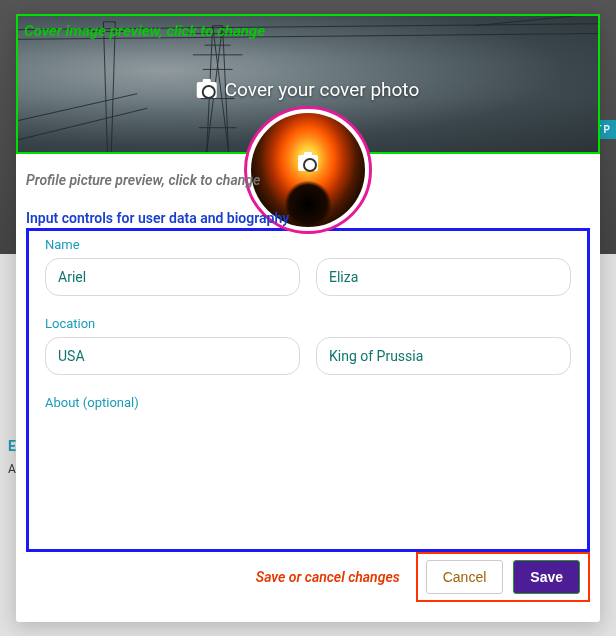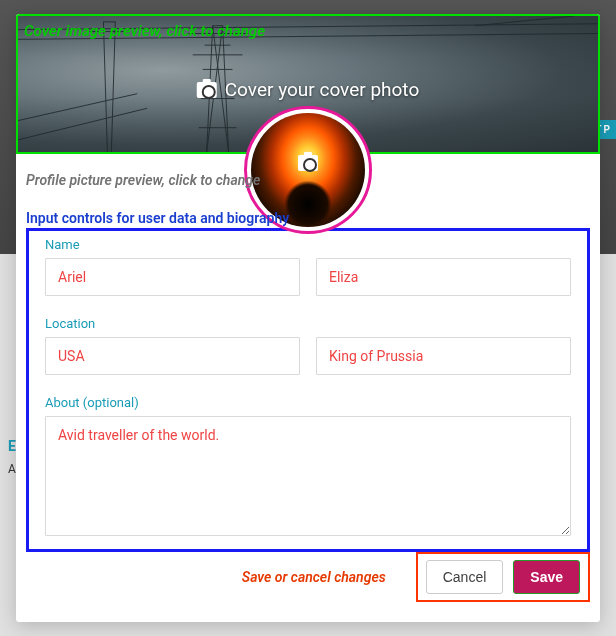--- a/index.html
+++ b/index.html
@@ -179,25 +179,25 @@
       display: block;
     }
     .row {
       display: flex;
       gap: 16px;
       margin-bottom: 20px;
     }
     .row input, textarea {
       flex: 1;
       border: 1px solid #d9d9d9;
-      border-radius: 1px;
+      border-radius: 14px;
       padding: 10px 12px;
       font-size: 14px;
       font-family: inherit;
-      color: #ef4444;
+      color: #0f766e;
       background: #fff;
     }
     textarea {
       width: 100%;
       height: 120px;
       resize: both;
     }
     .footer {
       position: absolute;
       left: 10px;
@@ -206,42 +206,42 @@
       display: flex;
       align-items: center;
       justify-content: flex-end;
       gap: 10px;
     }
     .footer-annot {
       color: #e63900;
       font-style: italic;
       font-weight: 600;
       font-size: 14px;
-      margin-right: 20px;
+      margin-right: 6px;
     }
     .btn-group {
       display: flex;
       gap: 10px;
       border: 2px solid #ff3300;
       padding: 6px 8px;
     }
     .btn {
       padding: 8px 16px;
       font-size: 14px;
       border-radius: 3px;
       cursor: pointer;
       border: 1px solid transparent;
     }
     .btn-cancel {
       background: #fff;
       border: 1px solid #ccc;
-      color: #404040;
+      color: #a16207;
     }
     .btn-save {
-      background: #be185d;
+      background: #4c1d95;
       color: #fff;
       font-weight: 600;
       border: 1px solid #269926;
     }
   </style>
 </head>
 <body>
 
 <div class="backdrop"></div>
 
@@ -286,21 +286,20 @@
       <input type="text" value="Eliza" style="">
     </div>
 
     <label class="field-label">Location</label>
     <div class="row">
       <input type="text" value="USA" style="">
       <input type="text" value="King of Prussia" style="">
     </div>
 
     <label class="field-label">About (optional)</label>
-    <textarea style="">Avid traveller of the world.</textarea>
   </div>
 
   <div class="footer">
     <span class="footer-annot">Save or cancel changes</span>
     <div class="btn-group">
       <button class="btn btn-cancel">Cancel</button>
       <button class="btn btn-save">Save</button>
     </div>
   </div>
 

